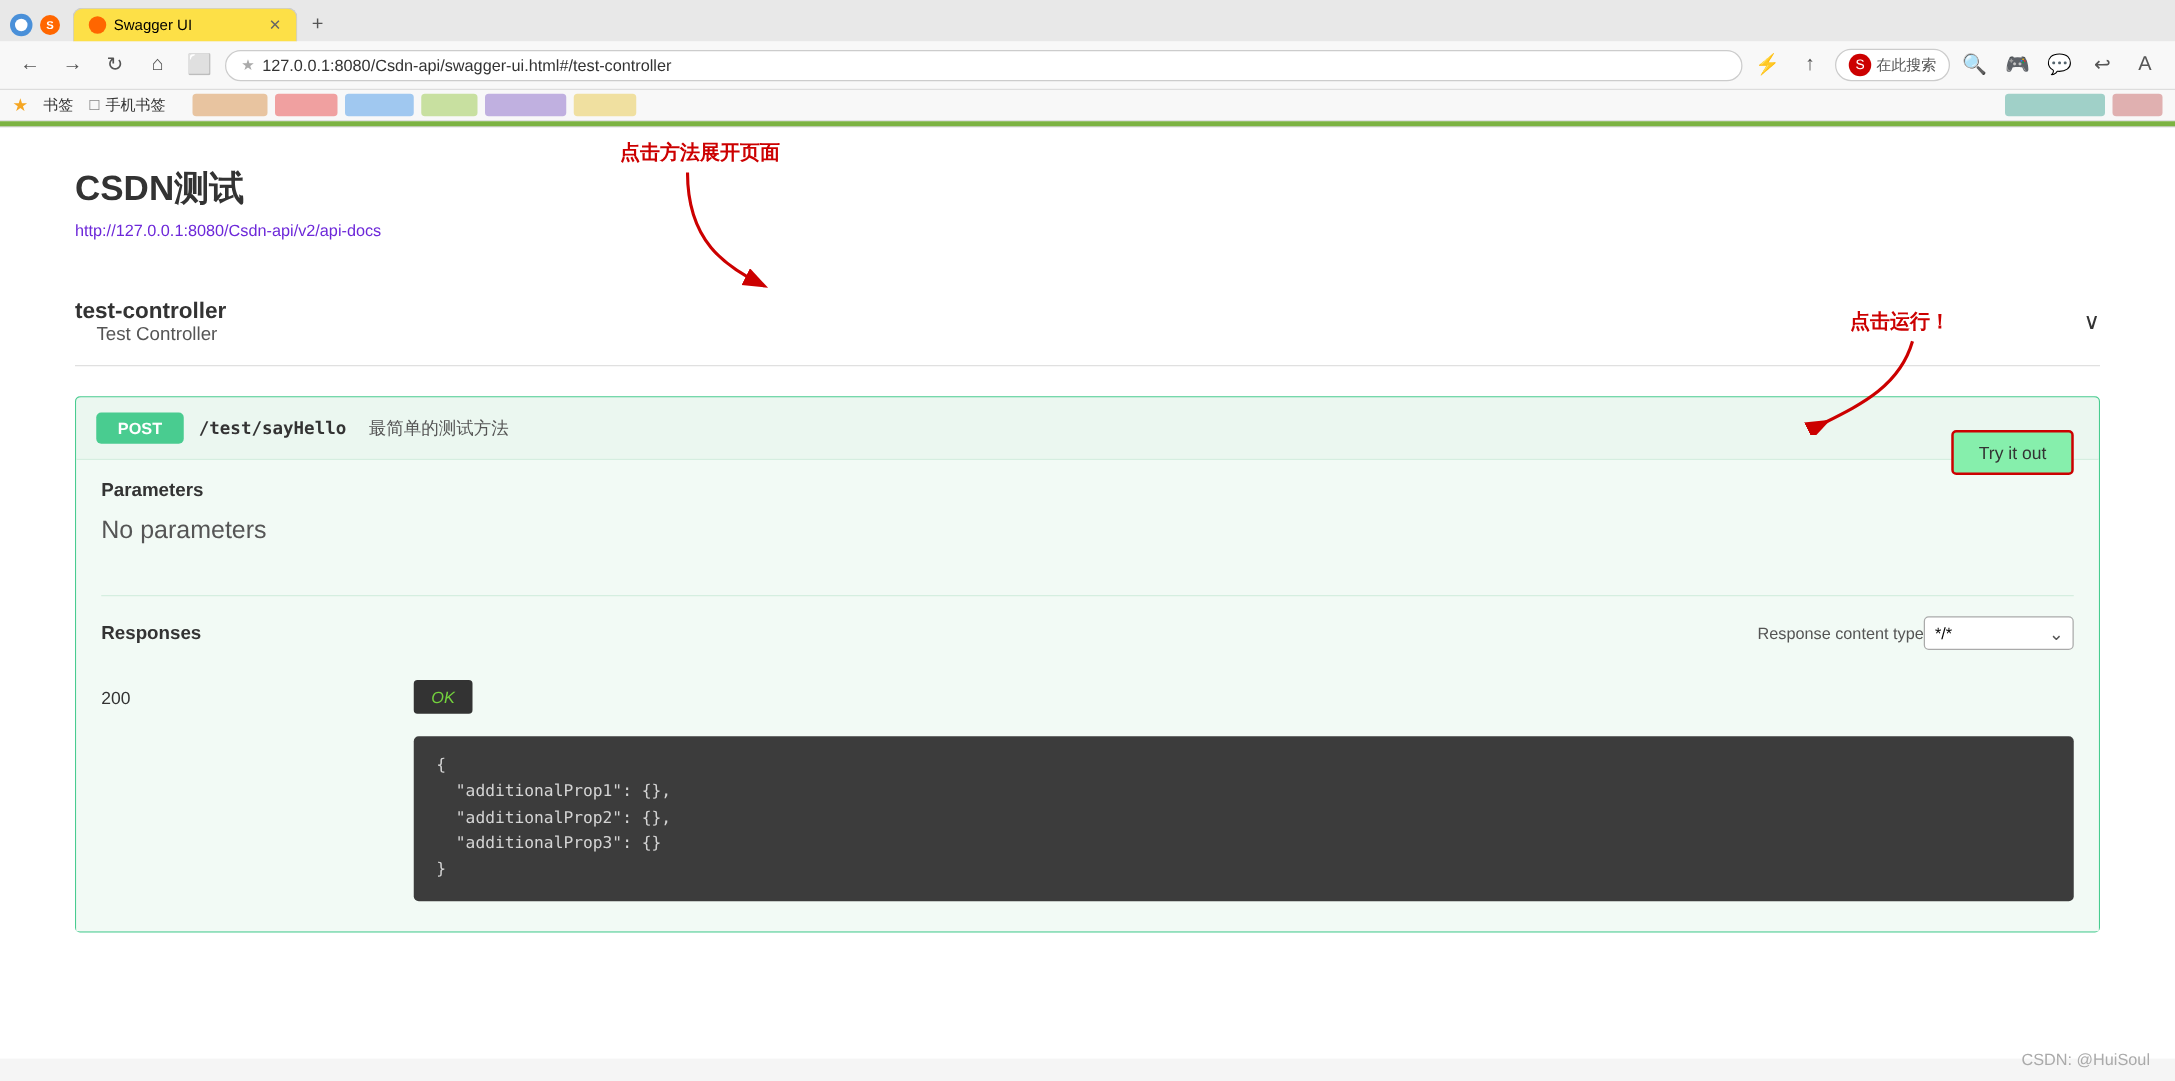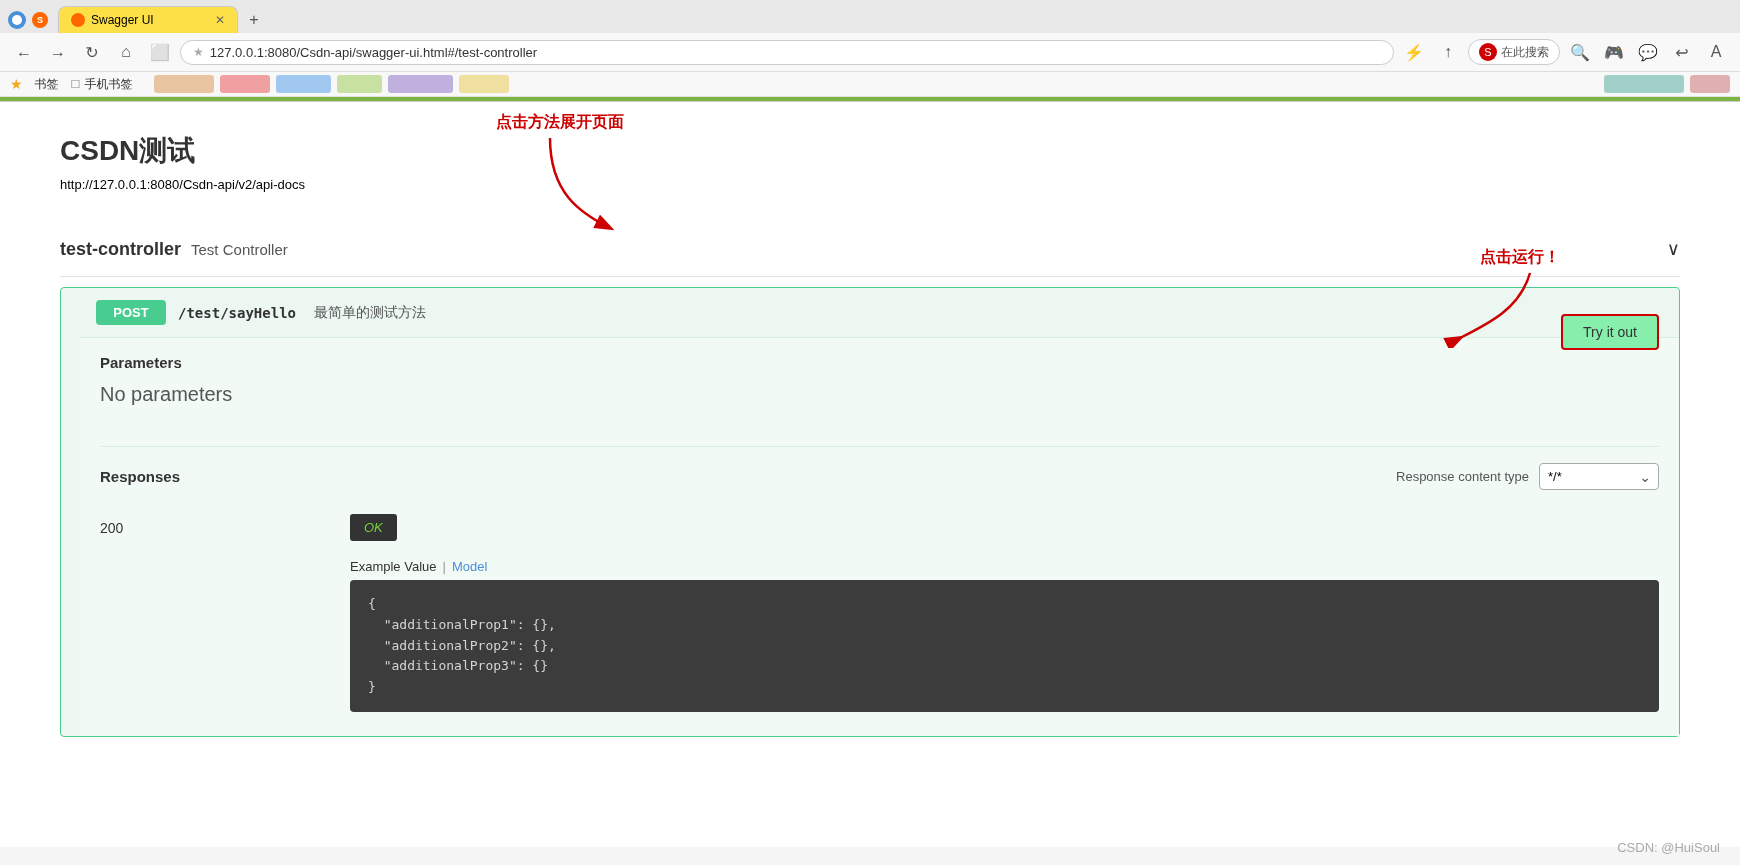--- a/index.html
+++ b/index.html
@@ -130,21 +130,21 @@
       color: #333;
       margin-bottom: 6px;
     }
     .base-url {
       font-family: monospace;
       font-size: 13px;
       color: #555;
       margin-bottom: 4px;
     }
     .api-link {
-      color: #000000;
+      color: #6d28d9;
       font-size: 13px;
       text-decoration: none;
     }
 
     
     .controller-header {
       display: flex;
       align-items: center;
       justify-content: space-between;
       padding: 16px 0;
@@ -164,23 +164,22 @@
     }
     .chevron-icon {
       font-size: 18px;
       color: #333;
     }
 
     
     .api-endpoint-wrapper {
       border: 1px solid #49cc90;
       border-radius: 4px;
-      margin-top: 10px;
+      margin-top: 24px;
       background: #ebf7f0;
-      padding-left: 19px;
     }
     .api-endpoint-header {
       display: flex;
       align-items: center;
       padding: 12px 16px;
       background: #ebf7f0;
       border-radius: 4px 4px 0 0;
       gap: 12px;
     }
     .method-badge {
@@ -467,21 +466,21 @@
         <path d="M90,5 C80,40 50,55 20,70" stroke="#cc0000" stroke-width="2.5" fill="none" marker-end="url(#arrow2)"></path>
       </svg>
     </div>
 
     
     <div class="app-title">CSDN测试</div>
     <a class="api-link" href="#">http://127.0.0.1:8080/Csdn-api/v2/api-docs</a>
 
     
     <div class="controller-header">
-      <div style="display:flex;align-items:center;">
+      <div style="display:flex;align-items:center;flex-direction:column;">
         <span class="controller-name">test-controller</span>
         <span class="controller-desc">Test Controller</span>
       </div>
       <span class="chevron-icon">∨</span>
     </div>
 
     
     <div class="api-endpoint-wrapper">
       <div class="api-endpoint-header">
         <span class="method-badge">POST</span>
@@ -495,41 +494,36 @@
           <div class="params-content">
             <div class="section-title">Parameters</div>
             <div class="no-params">No parameters</div>
           </div>
           <button class="try-it-out-btn">Try it out</button>
         </div>
 
         <div class="responses-section">
           <div class="responses-header">
             <div class="section-title" style="margin-bottom:0;">Responses</div>
-            <div style="display:flex;align-items:center;gap:10px;">
+            <div style="display:flex;align-items:center;">
               <span class="response-content-type-label">Response content type</span>
               <div class="select-wrapper">
                 <select class="response-content-type-select">
                   <option>*/*</option>
                 </select>
               </div>
             </div>
           </div>
 
           <div class="response-table">
             <div class="response-row">
               <div class="response-code">200</div>
               <div class="response-description-block">
                 <div class="ok-badge">OK</div>
                 <div class="example-value-section">
-                  <div class="example-tabs">
-                    <span class="example-tab-active">Example Value</span>
-                    <span class="pipe-divider">|</span>
-                    <a class="example-tab-link" href="#">Model</a>
-                  </div>
                   <div class="code-block">
                     <pre style="white-space:pre-wrap;font-family:monospace;font-size:13px;">{
   "additionalProp1": {},
   "additionalProp2": {},
   "additionalProp3": {}
 }</pre>
                   </div>
                 </div>
               </div>
             </div>

